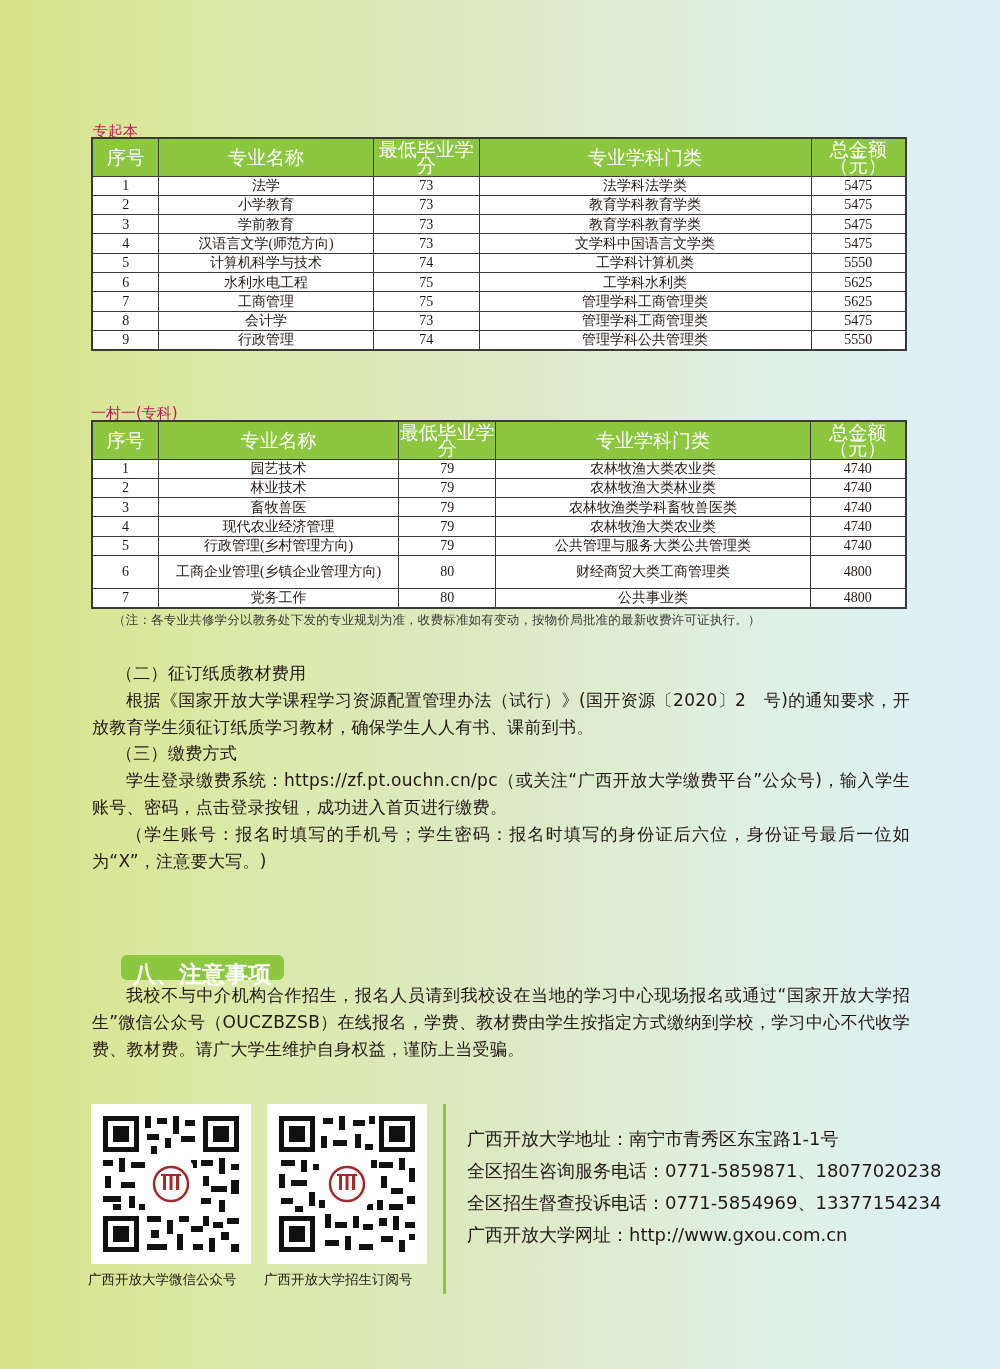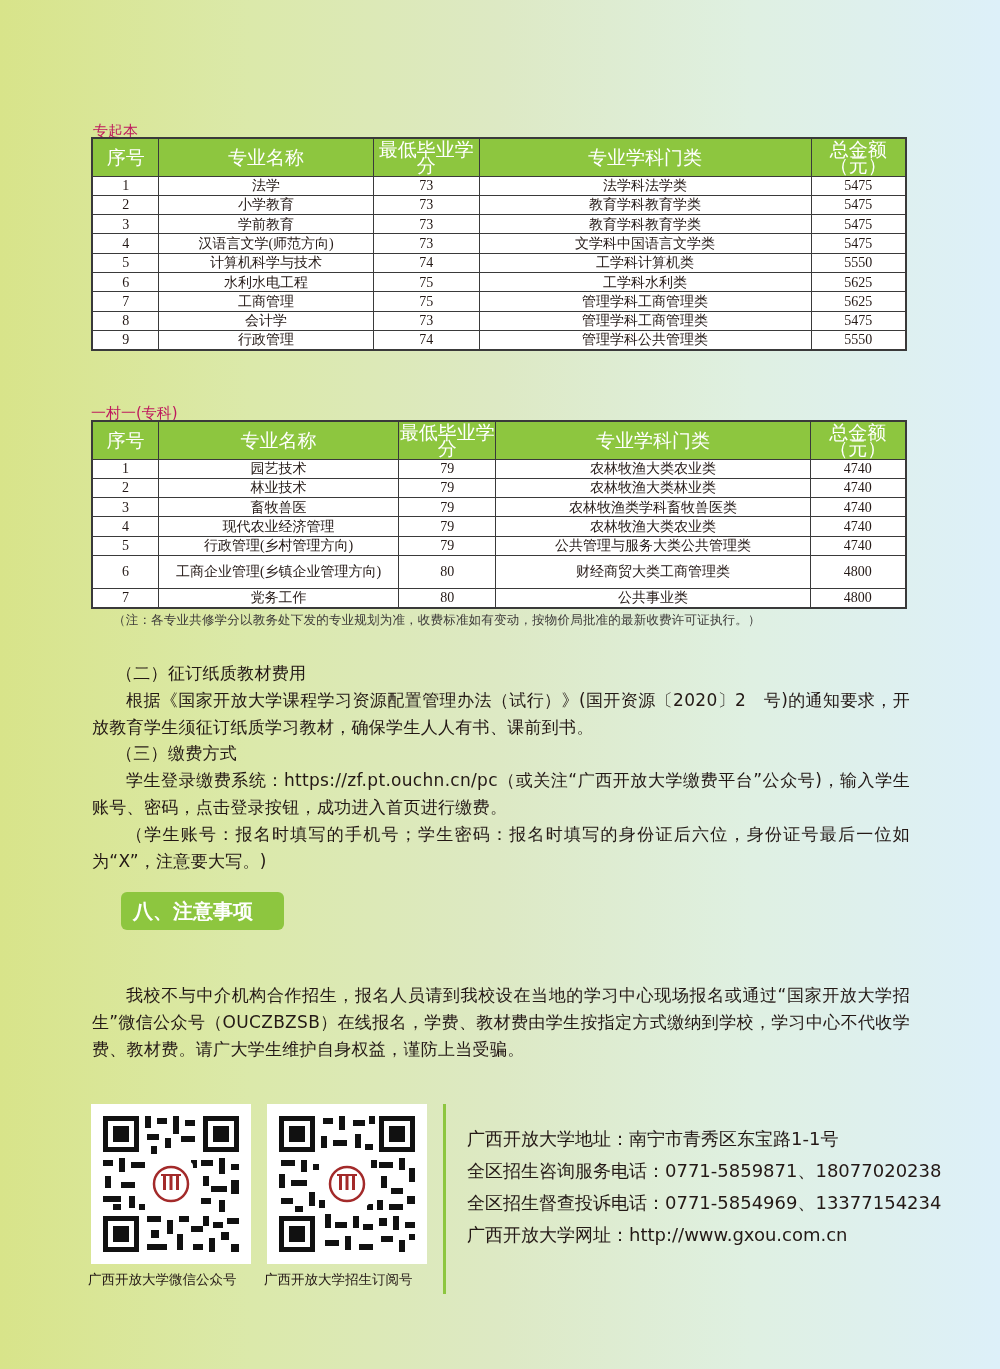--- a/index.html
+++ b/index.html
@@ -66,26 +66,26 @@
     font-size: 17px;
     line-height: 26.8px;
     color: #231815;
     font-family: "DejaVu Sans", "Liberation Sans", sans-serif;
     letter-spacing: 0.3px;
   }
   .body-text p { text-indent: 2em; text-align: justify; }
   .body-text .sub { text-indent: 2em; }
   .pill {
     position: absolute;
-    left: 121px; top: 892px;
-    width: 163px; height: 38px;
+    left: 121px; top: 955px;
+    width: 163px; height: 25px;
     background: #8dc63f;
     color: #ffffff;
     border-radius: 6px;
-    font-size: 20px;
+    font-size: 23px;
     font-weight: bold;
     line-height: 38px;
     padding-left: 12px;
     font-family: "DejaVu Sans", sans-serif;
   }
   .qr-box {
     position: absolute;
     top: 1104px;
     width: 160px; height: 160px;
     background: #ffffff;

